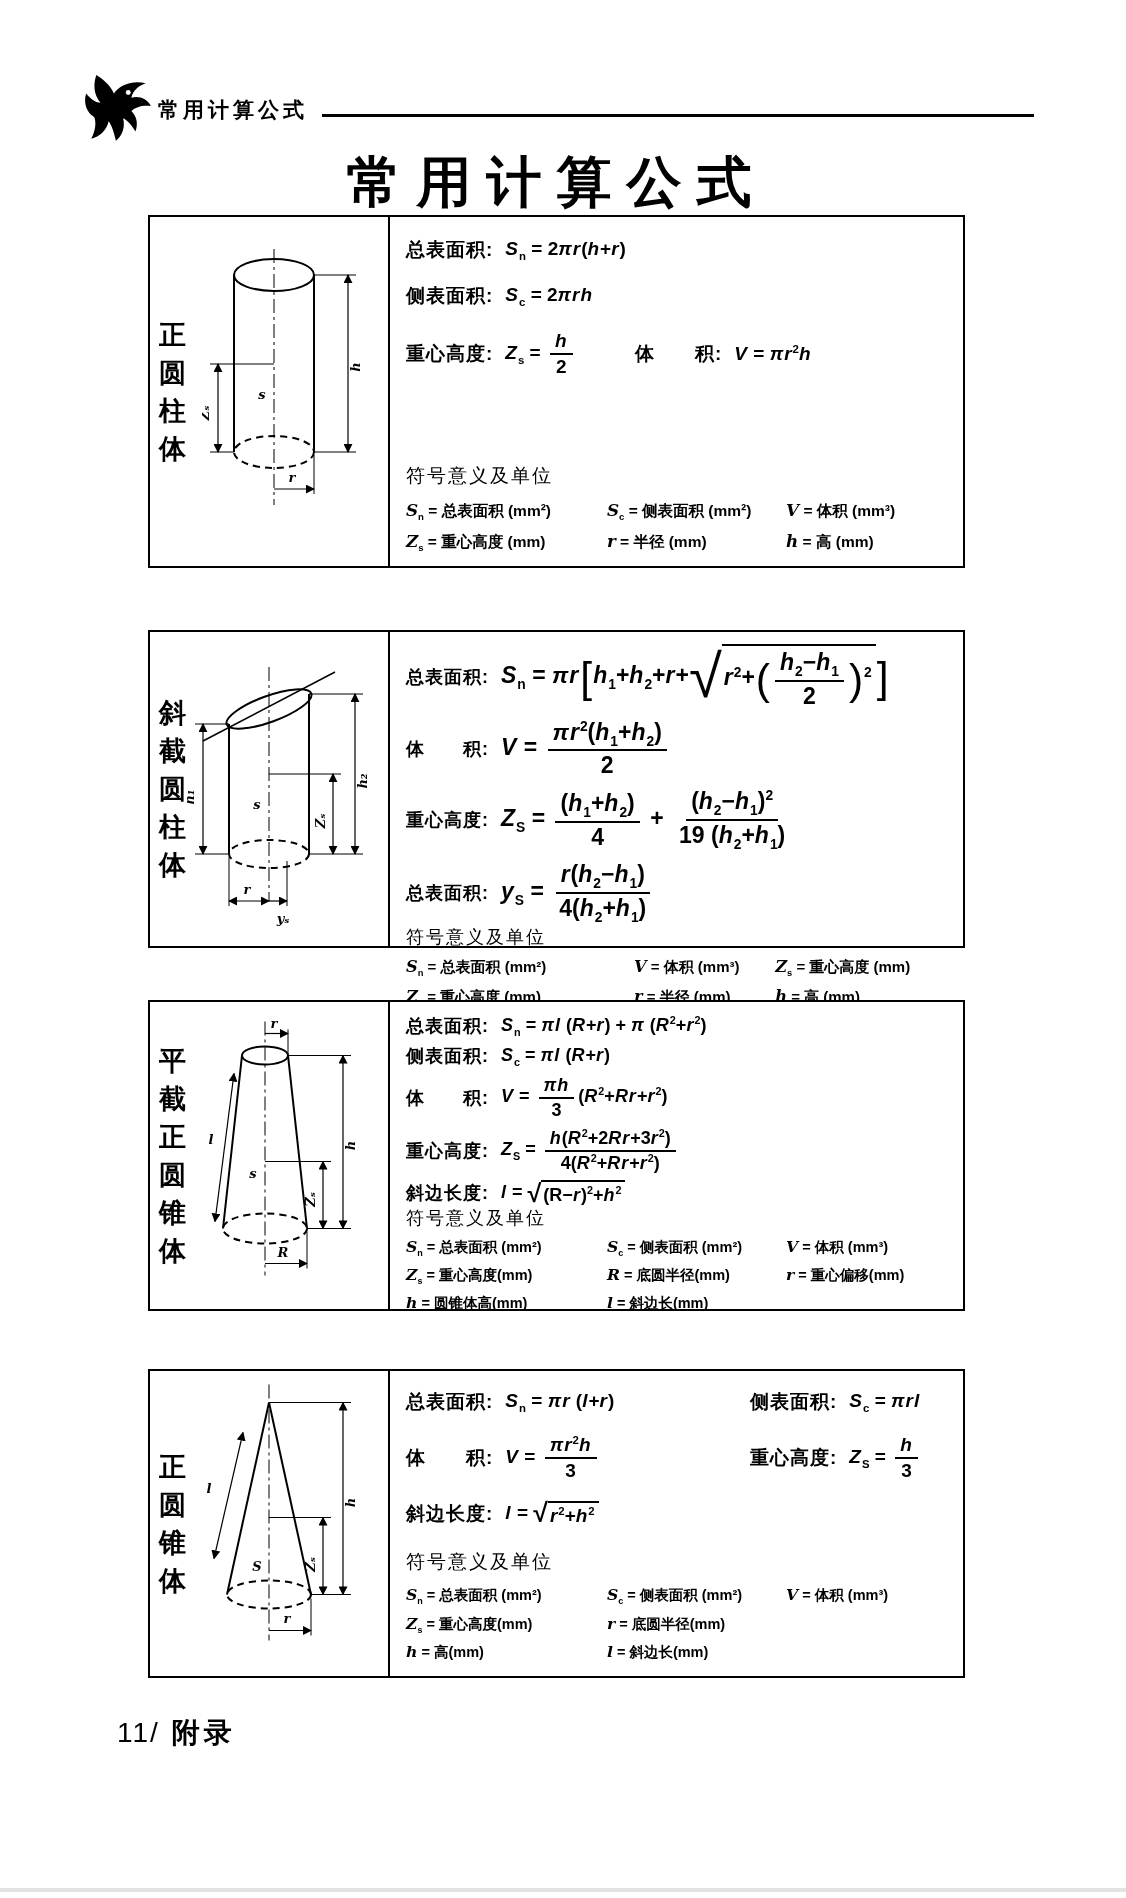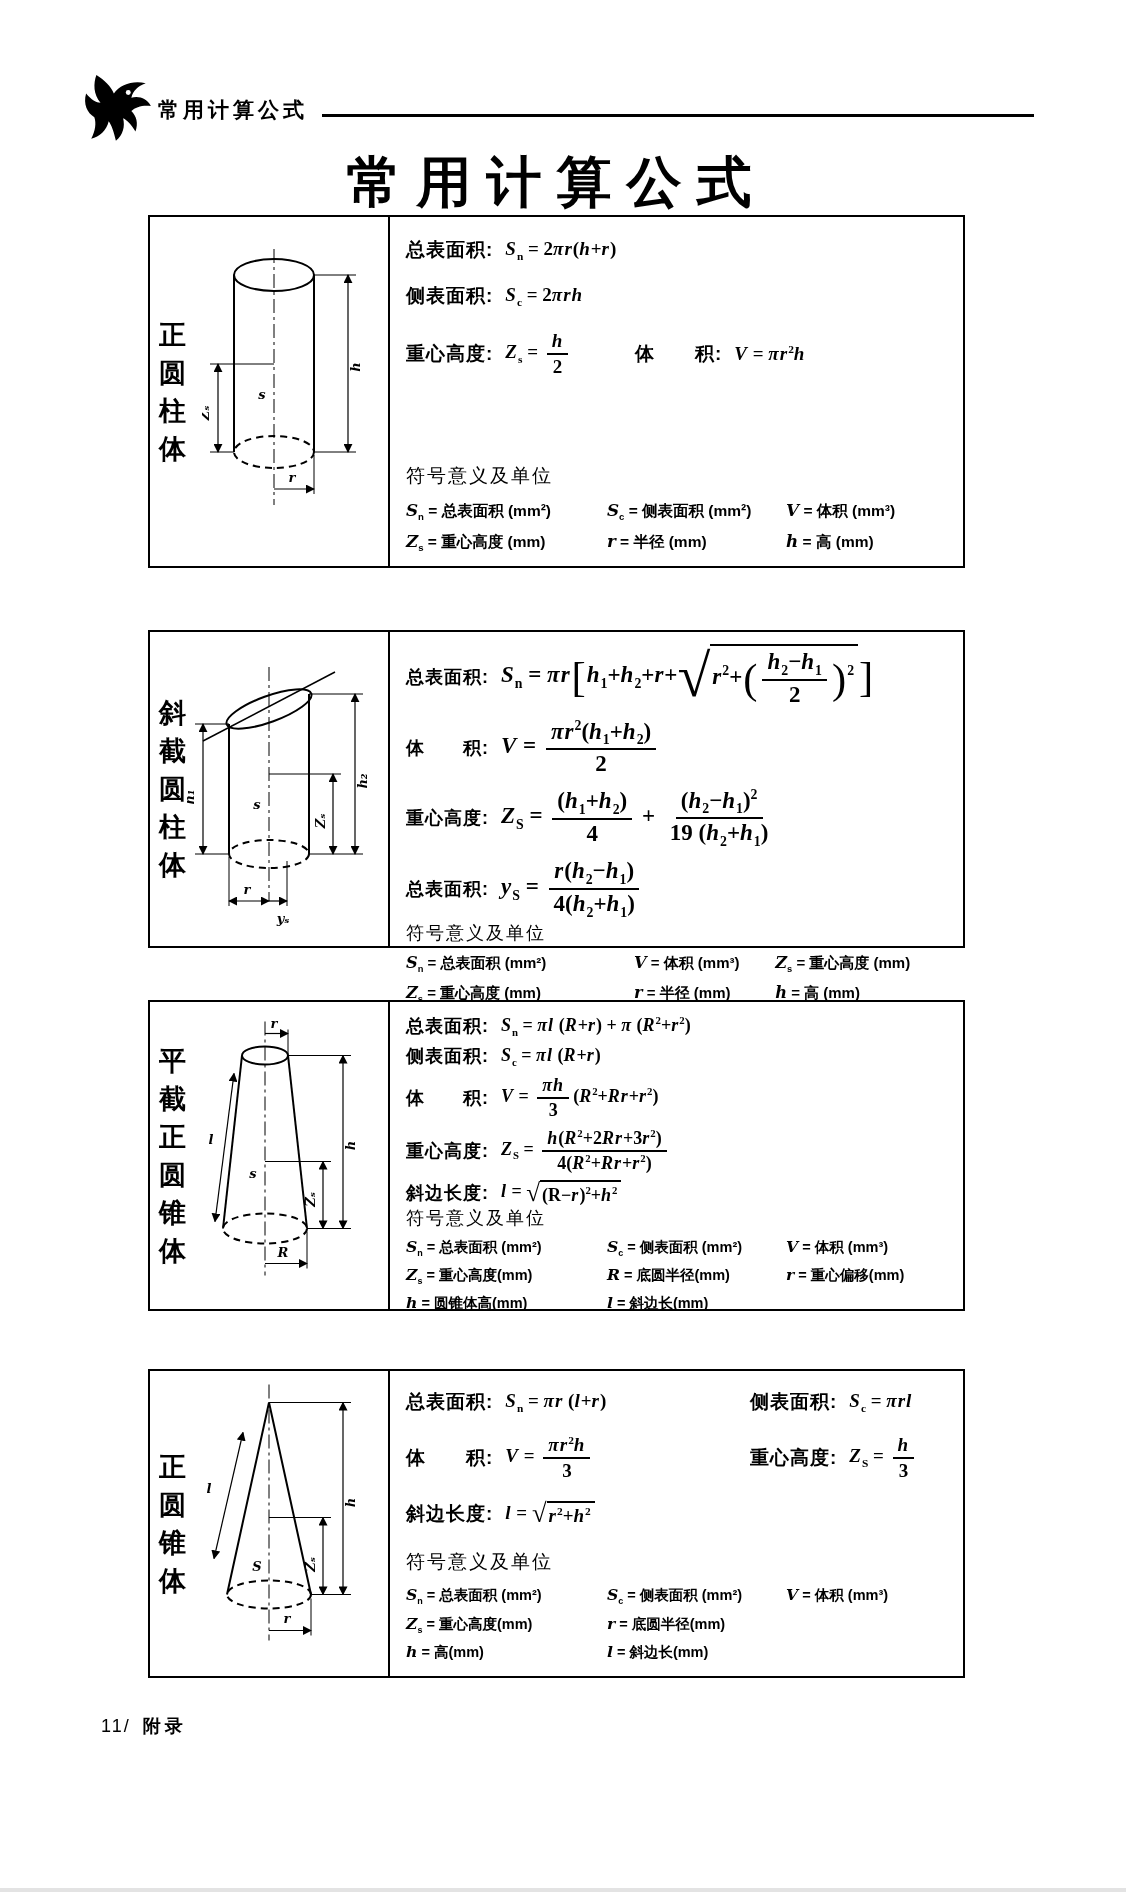--- a/index.html
+++ b/index.html
@@ -30,21 +30,21 @@
   .s1 .formulas{gap:7px}
   .s2 .formulas{gap:6px}
   .s3 .formulas{gap:18px;margin-top:6px}
   .frow{display:flex;gap:44px}
   .fgroup{display:flex;align-items:center;gap:12px}
   .fgroup.first{min-width:185px}
   .s3 .fgroup.first{min-width:300px}
   .flabel{font-weight:bold;white-space:nowrap;letter-spacing:1px}
   .s0 .flabel,.s3 .flabel{font-size:19px}
   .s1 .flabel,.s2 .flabel{font-size:18px}
-  .fmath{font-family:Liberation Serif, serif;font-weight:bold;white-space:nowrap;display:inline-block}
+  .fmath{font-family:Liberation Sans, sans-serif;font-weight:bold;white-space:nowrap;display:inline-block}
   .s0 .fmath,.s3 .fmath{font-size:19px}
   .s1 .fmath{font-size:23px}
   .s2 .fmath{font-size:18px}
   .mv{font-style:italic;font-weight:bold;letter-spacing:1px}
   .mr{font-style:normal;font-weight:bold}
   .fmath sub{font-size:.6em}
   .fmath sup{font-size:.6em}
   .frac{display:inline-flex;flex-direction:column;align-items:center;vertical-align:middle;margin:0 4px;line-height:1.25}
   .frac .num{border-bottom:2px solid #000;padding:0 5px}
   .frac .den{padding:0 5px}
@@ -70,21 +70,21 @@
   
   .shape{fill:none;stroke:#000;stroke-width:2}
   .thin{stroke-width:1.5}
   .dash{stroke-dasharray:7 5}
   .axis{fill:none;stroke:#000;stroke-width:1;stroke-dasharray:14 4 3 4}
   .dl{fill:none;stroke:#000;stroke-width:1.2}
   .ext{fill:none;stroke:#000;stroke-width:1}
   .dim{font:bold italic 13px "DejaVu Serif",serif;fill:#000}
 
   
-  .ftr{position:absolute;left:101px;top:1714px;font-size:18px;white-space:nowrap}
+  .ftr{position:absolute;left:117px;top:1714px;font-size:28px;white-space:nowrap}
   .ftr .pg{letter-spacing:2px}
   .ftr .lbl{font-weight:bold;margin-left:12px;letter-spacing:4px}
   .scanline{position:absolute;left:0;right:0;top:1888px;height:4px;background:#e3e3e3}
 </style>
 </head>
 <body>
 
 <div class="page">
 
   <div class="hdr">

